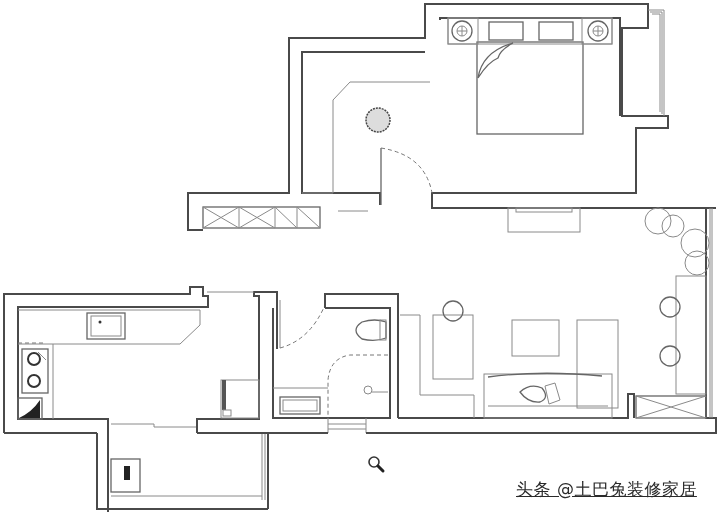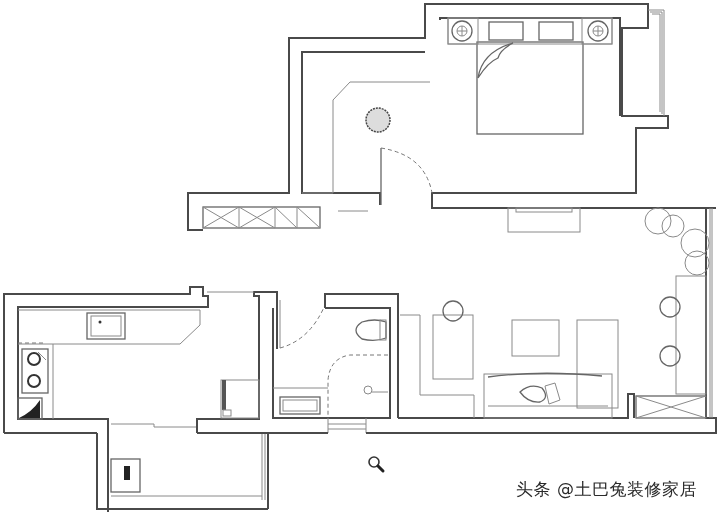--- a/index.html
+++ b/index.html
@@ -3,21 +3,21 @@
 <meta charset="utf-8">
 <style>
   html, body { margin: 0; padding: 0; background: #ffffff; }
   body { width: 720px; height: 512px; overflow: hidden; position: relative; font-family: "DejaVu Sans", sans-serif; }
   #plan { position: absolute; left: 0; top: 0; width: 720px; height: 512px; }
   .wall { fill: none; stroke: #4a4a4a; stroke-width: 2; }
   .thin { fill: none; stroke: #8a8a8a; stroke-width: 1; }
   .mid { fill: none; stroke: #666; stroke-width: 1.3; }
   .door { fill: none; stroke: #777; stroke-width: 1; stroke-dasharray: 4 3; }
   .watermark { position: absolute; left: 516px; top: 478px; font-size: 17px; color: #2a2a2a; letter-spacing: 0.5px;
-    text-shadow: 0 0 2px #fff, 0 0 2px #fff; white-space: nowrap; }
+    text-shadow: 0 0 2px #fff, 0 0 2px #fff; white-space: nowrap; text-decoration: underline; }
   .zoom-btn { position: absolute; left: 366px; top: 454px; width: 20px; height: 20px; cursor: pointer; }
 </style>
 </head>
 <body>
 
 <svg id="plan" viewBox="0 0 720 512" xmlns="http://www.w3.org/2000/svg">
 
   <g>
     <polyline class="wall" points="425,20 425,4 648,4 648,28 622,28 622,116 668,116 668,128 636,128 636,193 432,193 432,208 716,208"></polyline>
     <polyline class="wall" points="440,20 440,18 620,18 620,116"></polyline>

